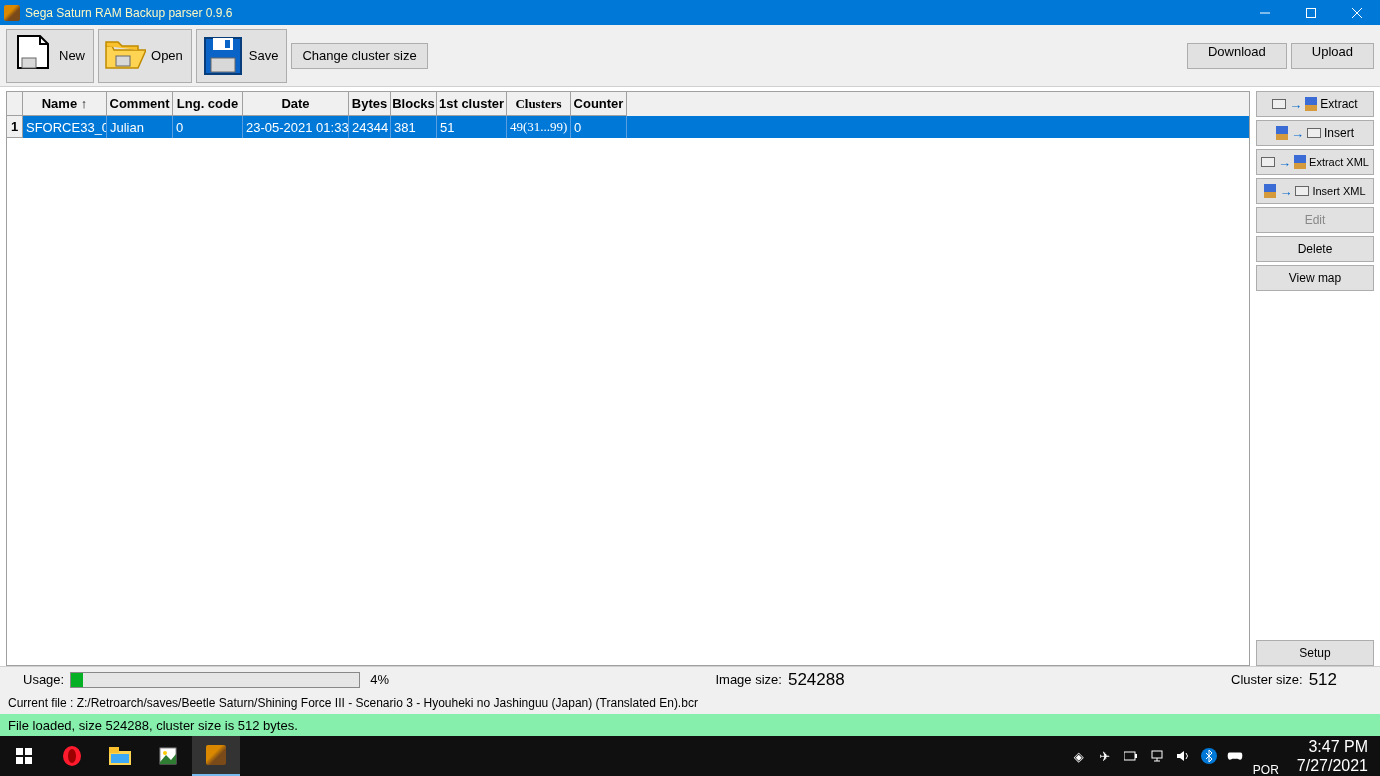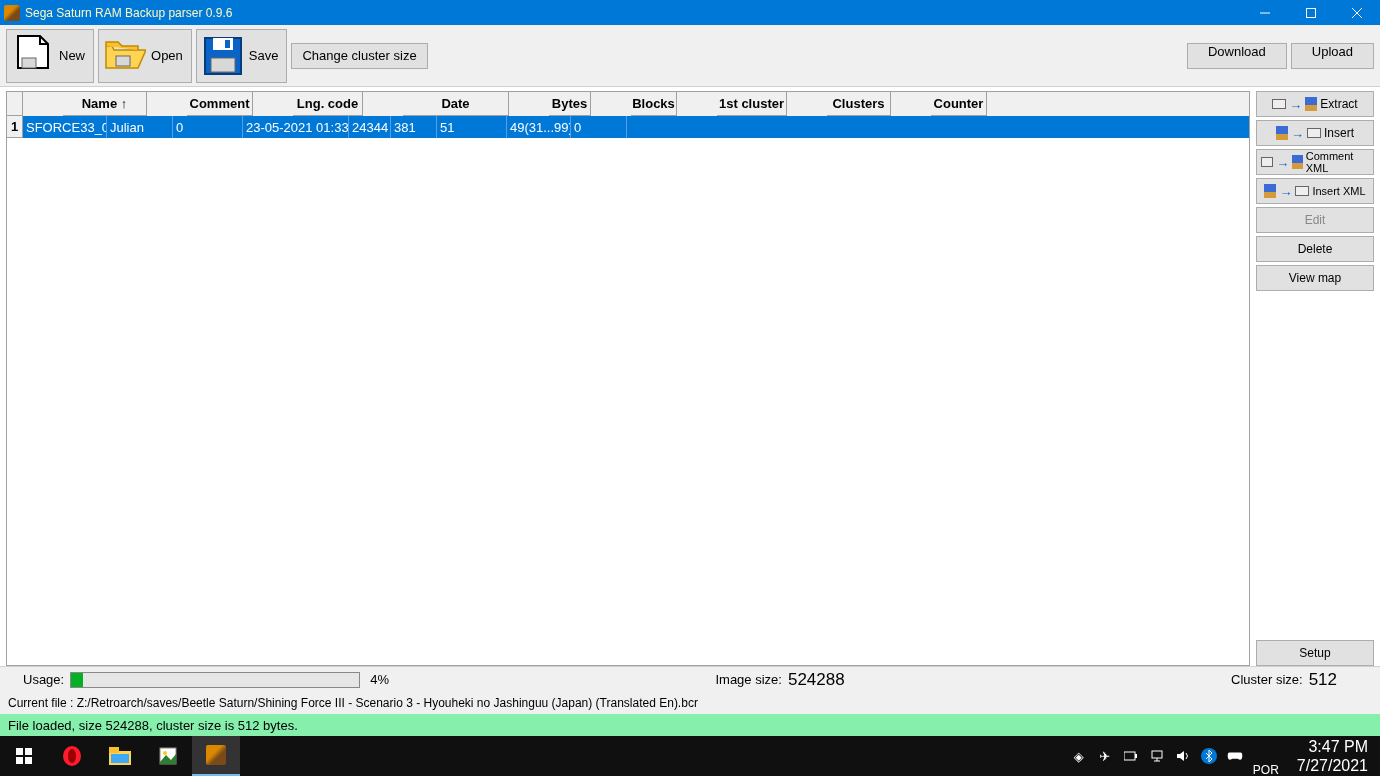--- a/index.html
+++ b/index.html
@@ -18,36 +18,36 @@
 .tb-btn { height: 54px; border: 1px solid #adadad; background: #e1e1e1; display: flex; align-items: center; padding: 0 8px; margin-right: 4px; font-size: 13px; color: #000; cursor: default; }
 .tb-btn.icon-btn { padding-left: 4px; }
 .tb-btn .icn { width: 44px; height: 44px; margin-right: 4px; display: flex; align-items: center; justify-content: center; }
 .tb-btn.text-only { height: 26px; padding: 0 10px; }
 .toolbar .flex-spacer { flex: 1; }
 .toolbar .right-btn { height: 26px; border: 1px solid #adadad; background: #e1e1e1; padding: 0 20px; font-size: 13px; margin-left: 4px; min-width: 82px; text-align: center; }
 
 
 .main-area { display: flex; height: calc(776px - 25px - 62px - 70px - 40px); }
 .grid-area { flex: 1; border: 1px solid #a0a0a0; margin: 4px 0 0 6px; position: relative; background: #fff; overflow: hidden; }
-.grid-header { display: flex; height: 24px; background: #f0f0f0; gap: 40px; }
+.grid-header { display: flex; height: 24px; background: #f0f0f0; }
 .grid-header .gh-cell { border-right: 1px solid #a0a0a0; border-bottom: 1px solid #a0a0a0; font-size: 13px; font-weight: 600; display: flex; align-items: center; justify-content: center; padding: 0 4px; white-space: nowrap; }
 .grid-row { display: flex; height: 22px; }
 .grid-row .gr-cell { border-right: 1px solid #5a9de0; font-size: 13px; display: flex; align-items: center; padding: 0 3px; white-space: nowrap; overflow: hidden; }
 .grid-row.selected { background: #0078d7; color: #fff; }
 .grid-row .row-num { background: #f0f0f0; color: #000; border-right: 1px solid #a0a0a0; border-bottom: 1px solid #a0a0a0; justify-content: center; font-weight: 600; }
 
 .col-num { width: 16px; }
 .col-name { width: 84px; }
 .col-comment { width: 66px; }
 .col-lng { width: 70px; }
 .col-date { width: 106px; }
 .col-bytes { width: 42px; }
 .col-blocks { width: 46px; }
 .col-first { width: 70px; }
-.col-clusters { width: 64px; }
+.col-clusters { width: 64px; font-family: Liberation Serif, serif; }
 .col-counter { width: 56px; }
 
 
 .right-panel { width: 130px; padding: 4px 6px 0 6px; display: flex; flex-direction: column; gap: 3px; }
 .rp-btn { height: 26px; border: 1px solid #adadad; background: #e1e1e1; font-size: 12px; display: flex; align-items: center; justify-content: center; padding: 0 4px; gap: 3px; }
 .rp-btn.disabled { color: #888; }
 .rp-spacer { flex: 1; }
 
 
 .mini-card { width: 14px; height: 10px; border: 1px solid #666; background: #eee; display: inline-block; }
@@ -183,21 +183,21 @@
     <div class="rp-btn">
       <span class="mini-sprite"></span>
       <span class="mini-arrow">→</span>
       <span class="mini-card"></span>
       <span>Insert</span>
     </div>
     <div class="rp-btn" style="font-size:11px;">
       <span class="mini-card"></span>
       <span class="mini-arrow">→</span>
       <span class="mini-sprite"></span>
-      <span>Comment XML</span>
+      <span>Extract XML</span>
     </div>
     <div class="rp-btn" style="font-size:11px;">
       <span class="mini-sprite"></span>
       <span class="mini-arrow">→</span>
       <span class="mini-card"></span>
       <span>Insert XML</span>
     </div>
     <div class="rp-btn disabled">Edit</div>
     <div class="rp-btn">Delete</div>
     <div class="rp-btn">View map</div>

